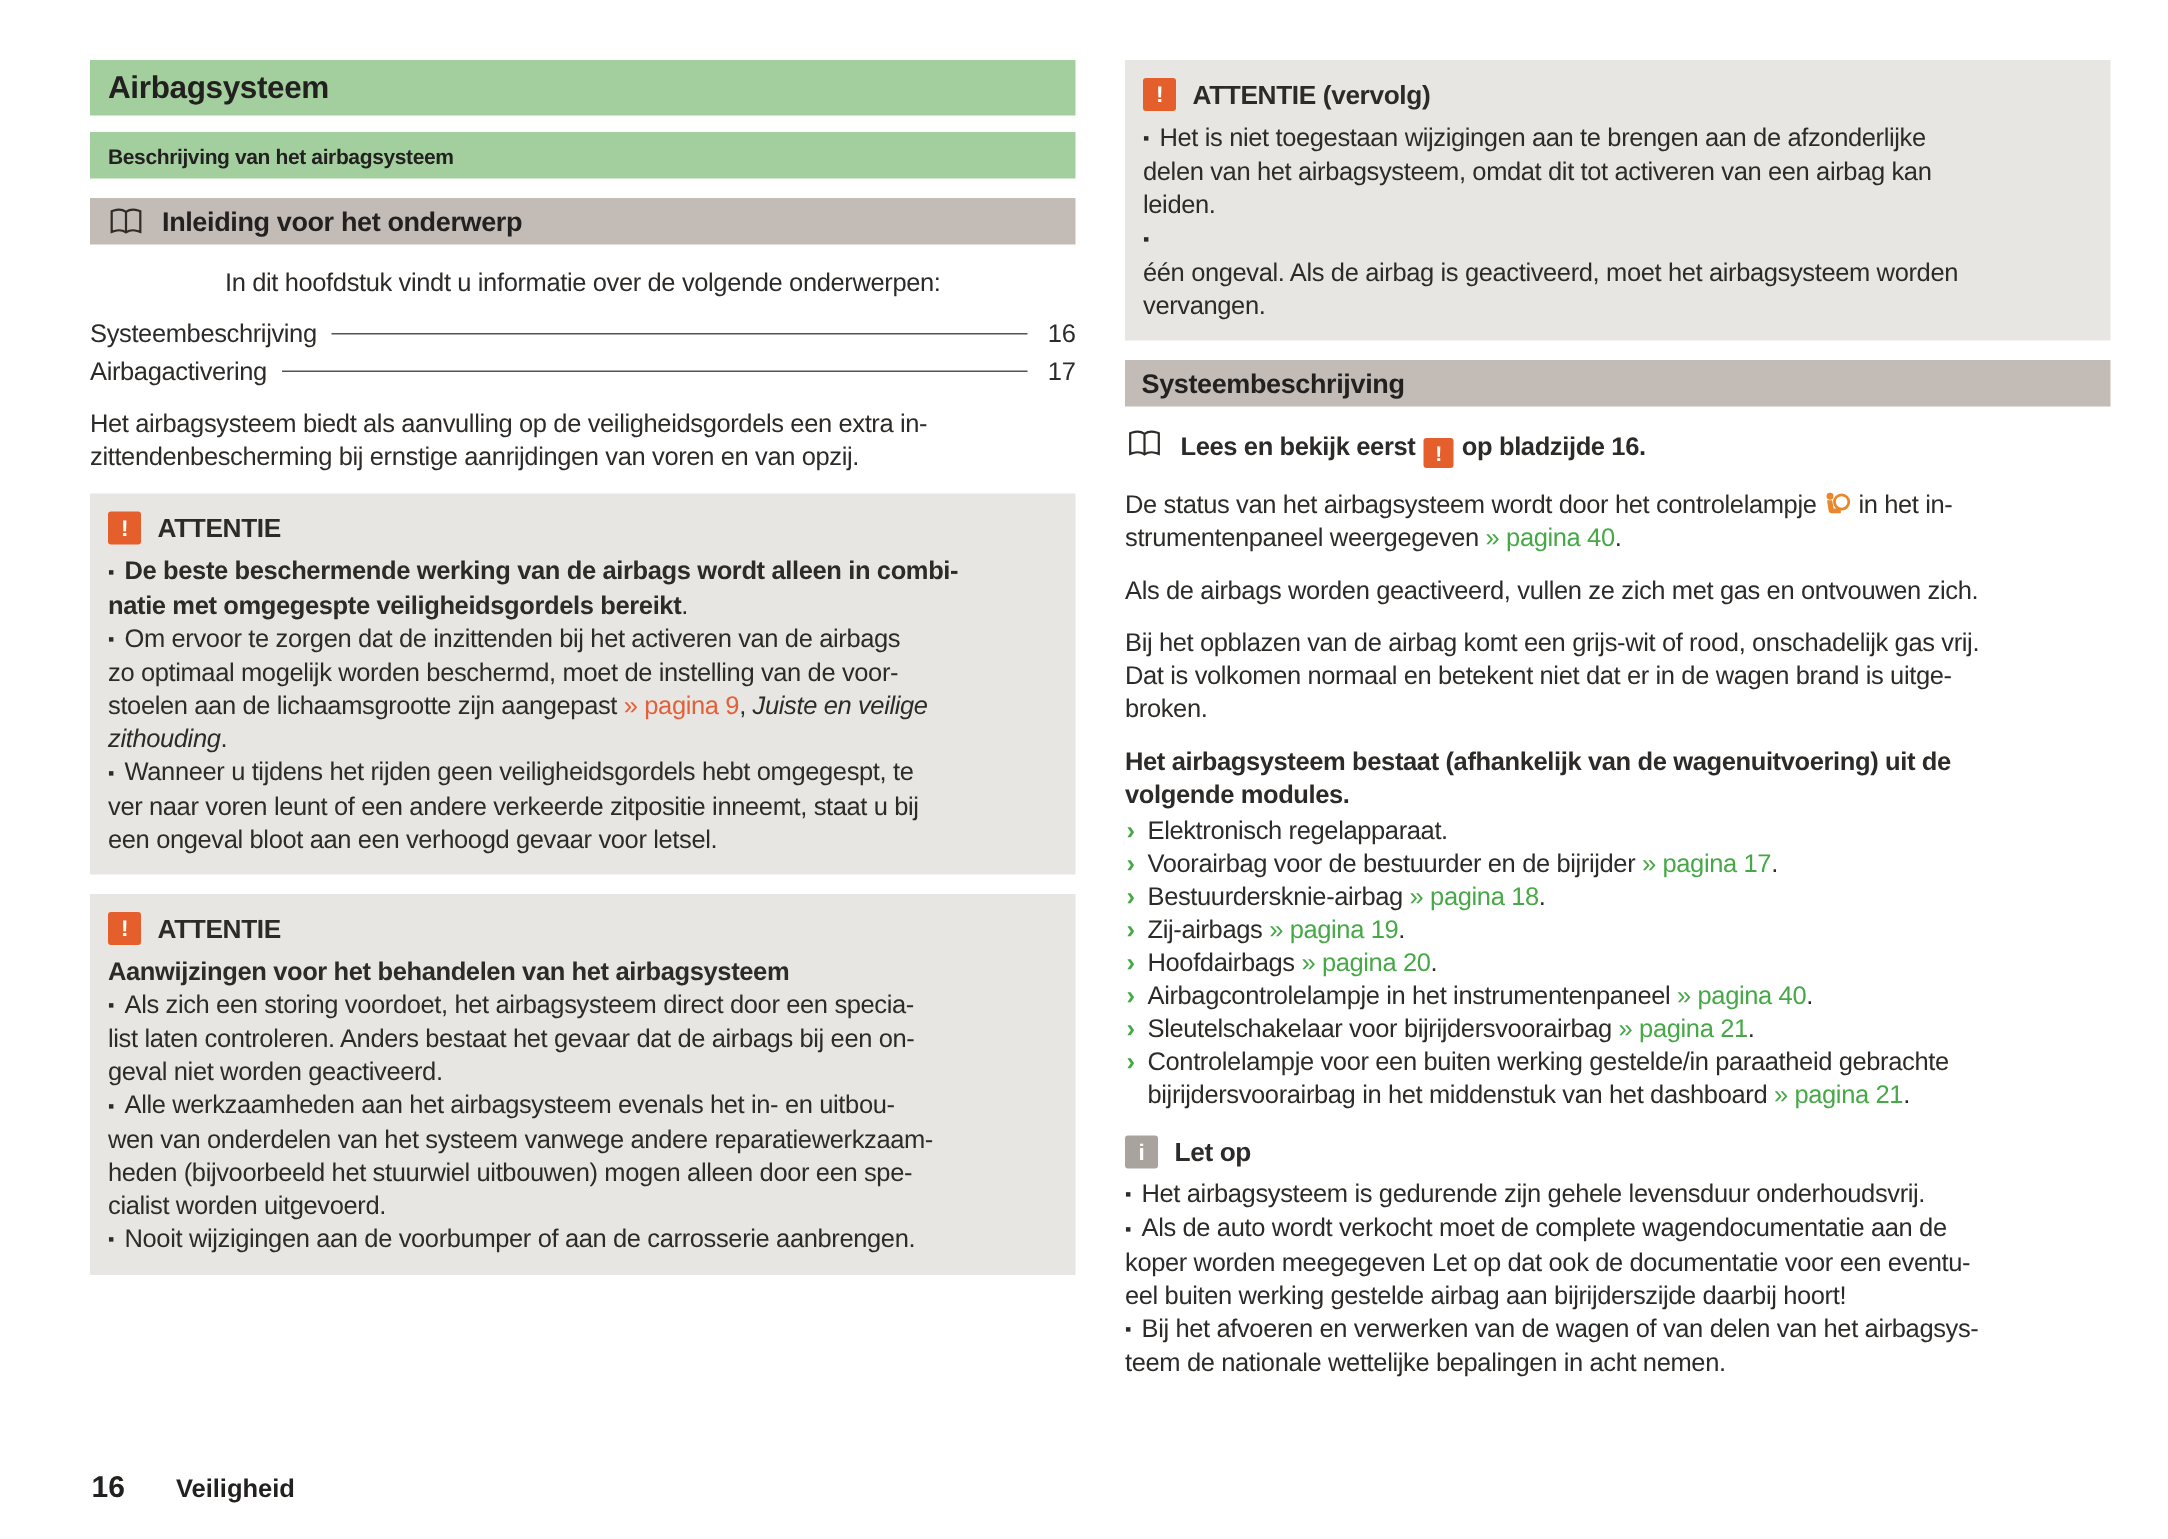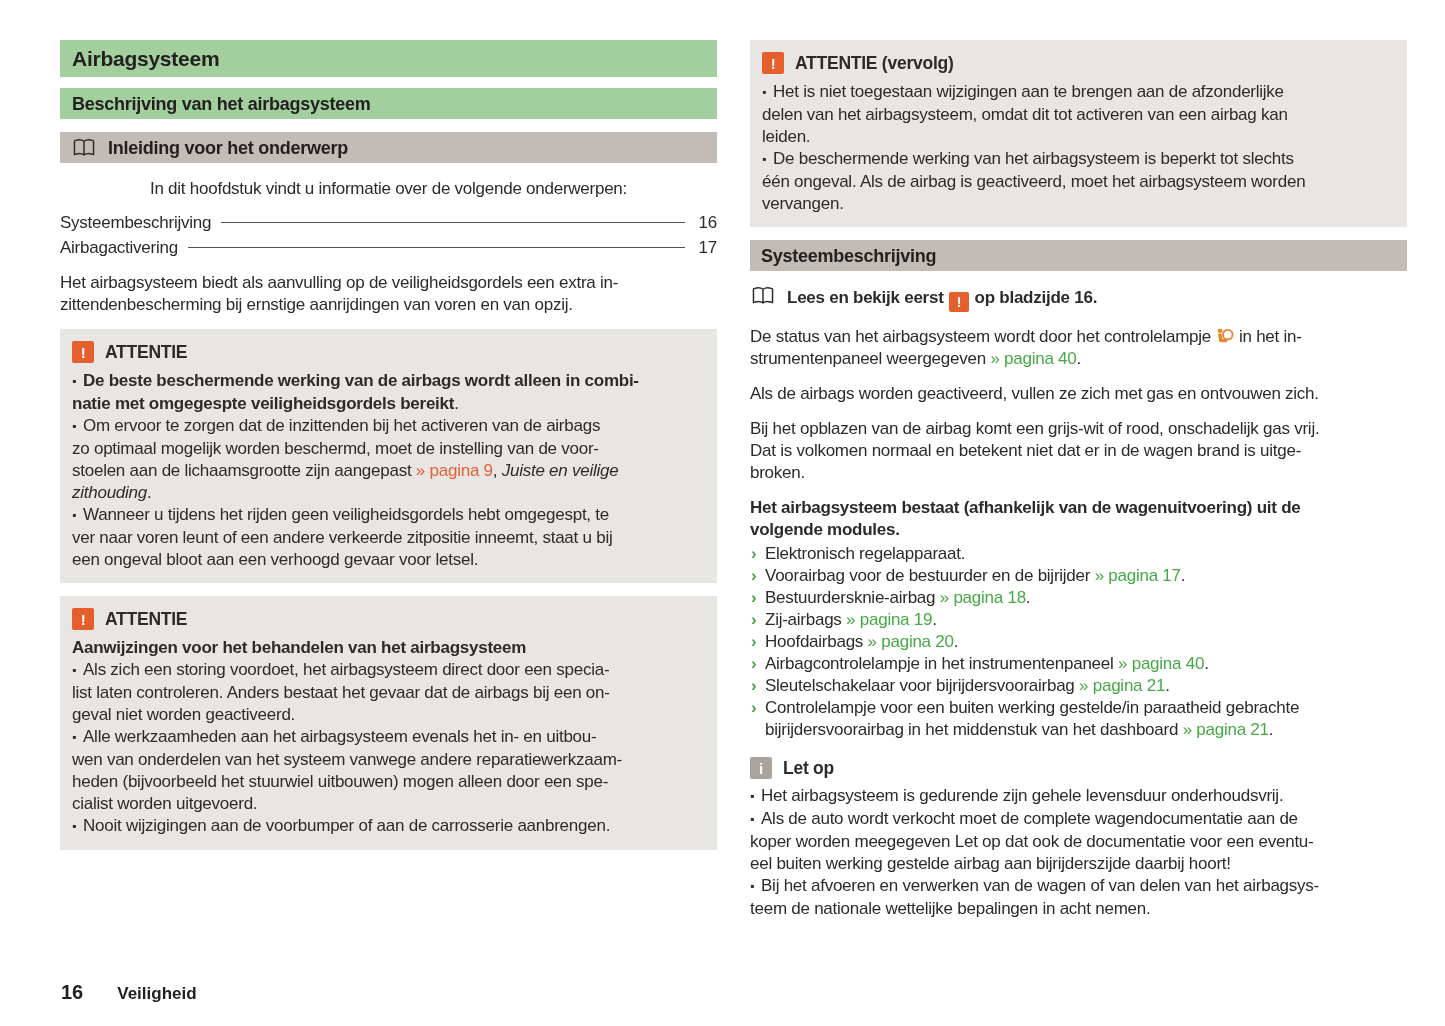--- a/index.html
+++ b/index.html
@@ -6,21 +6,21 @@
   .page{
     position:relative;width:1445px;height:1026px;overflow:hidden;background:#ffffff;
     font-family:"Liberation Sans",sans-serif;color:#2d2b29;margin-left:20px;
   }
   .cols{display:flex;gap:33px;padding:40px 57px 0 40px;}
   .col{flex:0 0 657px;width:657px;font-size:17px;line-height:22px;letter-spacing:-0.25px;}
 
   
   .bar{display:flex;align-items:center;font-weight:bold;color:#232120;}
   .bar-h1{background:var(--green);height:37px;font-size:21px;padding:0 12px;margin-bottom:11px;}
-  .bar-h2{background:var(--green);height:31px;font-size:18px;padding:0 12px;margin-bottom:13px;}
+  .bar-h2{background:var(--green);height:31px;font-size:14px;padding:0 12px;margin-bottom:13px;}
   .bar-h3{background:var(--bargray);height:31px;font-size:18px;padding:0 11px;gap:11px;margin-bottom:15px;}
   .bar-h3 .icon-book{display:flex;align-items:center;}
 
   
   .intro-line{margin:0 0 12px 0;text-align:center;}
   .toc{margin-bottom:13px;}
   .toc-row{display:flex;align-items:baseline;margin:3px 0;}
   .toc-label{white-space:nowrap;}
   .toc-line{flex:1;height:0;border-bottom:1.2px solid #56524e;margin:0 14px 0 10px;transform:translateY(-5px);}
   .toc-page{white-space:nowrap;}
@@ -131,21 +131,21 @@
     </div>
 
     <div class="col">
 
       <div class="wbox">
         <div class="wbox-header">
           <span class="sq-icon sq-warning">!</span>
           <span>ATTENTIE (vervolg)</span>
         </div>
         <p class="bul"><span>Het is niet toegestaan wijzigingen aan te brengen aan de afzonderlijke</span><br><span>delen van het airbagsysteem, omdat dit tot activeren van een airbag kan</span><br><span>leiden.</span></p>
-        <p class="bul"><span>De beschermende werking van het airbagsysteem is beperkt tot slechts</span><br><span>één ongeval. Als de airbag is geactiveerd, moet het airbagsysteem worden</span><br><span>vervangen.</span></p>
+        <p class="bul"><br><span>één ongeval. Als de airbag is geactiveerd, moet het airbagsysteem worden</span><br><span>vervangen.</span></p>
       </div>
 
       <div class="bar bar-h3">
         <span>Systeembeschrijving</span>
       </div>
 
       <div class="read-first">
         <span class="icon-book">
           <svg width="26" height="20" viewBox="0 0 30 22">
               <path d="M15 3.2 C12.4 1.4 8.8 1.2 5.6 2.2 L4 2.8 L4 18.6 L6.2 17.9 C9.2 17 12.6 17.3 15 19 C17.4 17.3 20.8 17 23.8 17.9 L26 18.6 L26 2.8 L24.4 2.2 C21.2 1.2 17.6 1.4 15 3.2 Z M15 3.2 L15 19" fill="none" stroke="#2e2b28" stroke-width="1.7"></path>

